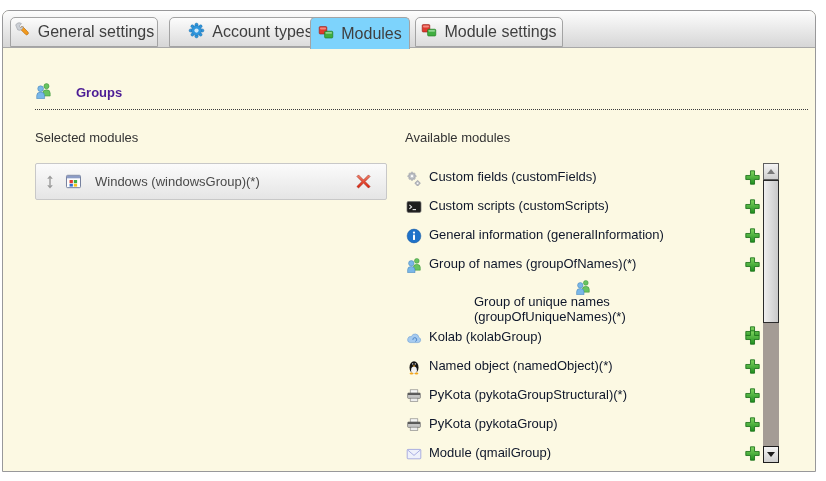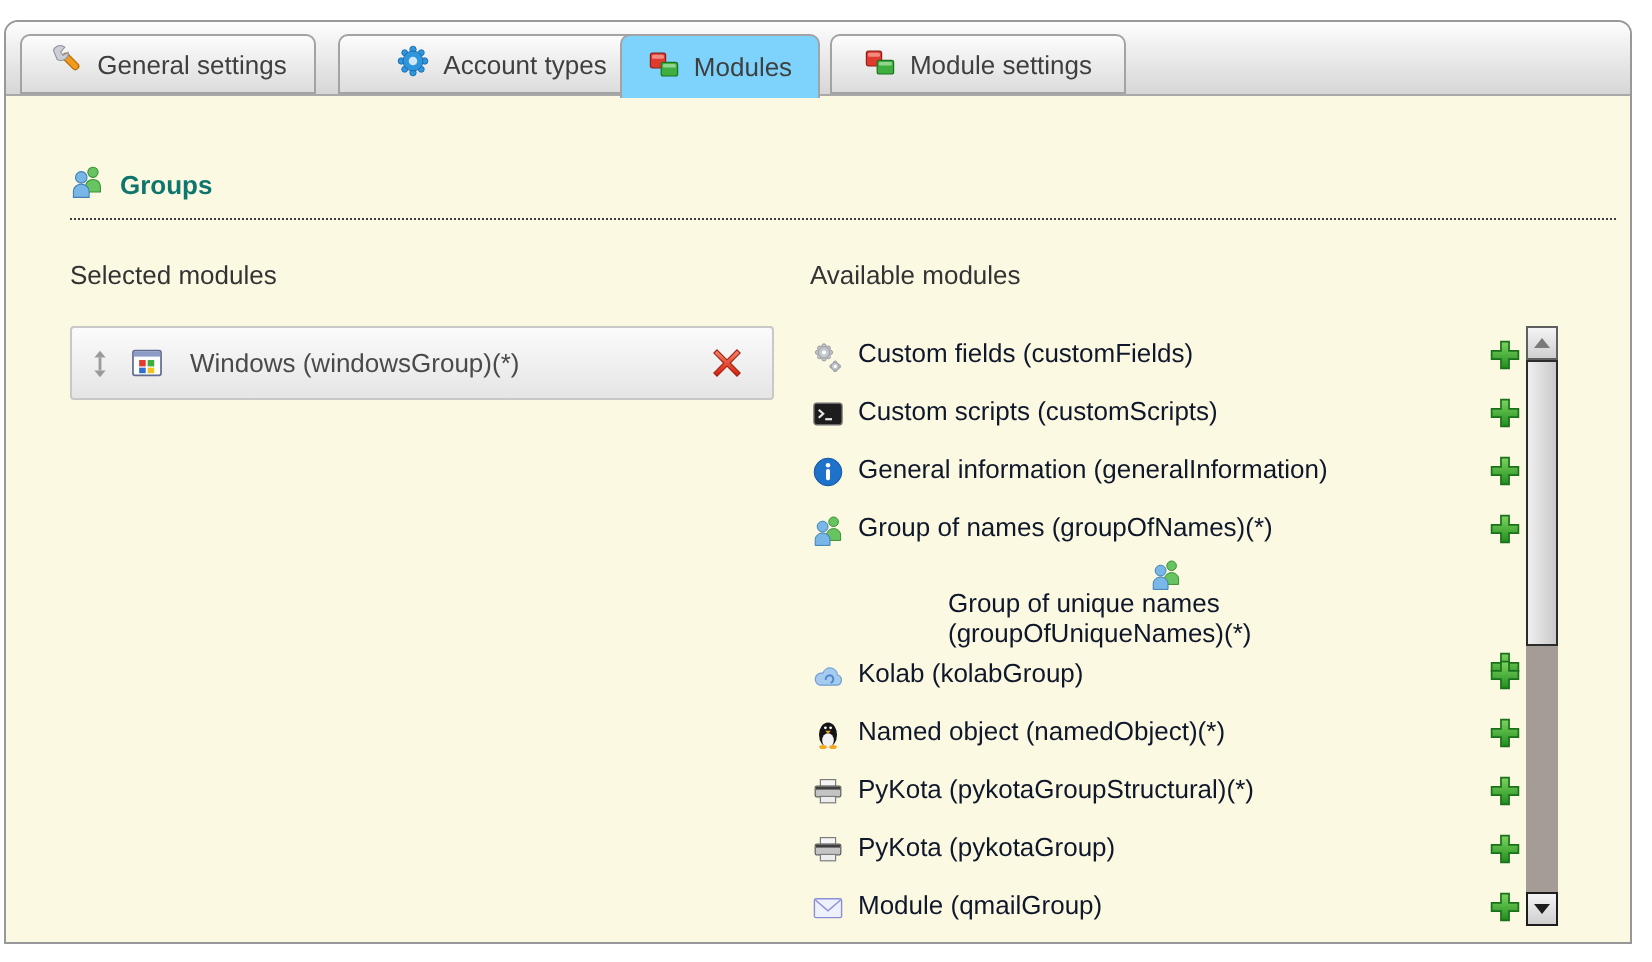--- a/index.html
+++ b/index.html
@@ -8,30 +8,30 @@
 
   
   .outer { position:absolute; left:2px; top:10px; width:814px; height:462px;
     border:1px solid #98989a; border-radius:7px 7px 0 0; background:#fcf9e3; }
   .tabbar { position:absolute; left:0; top:0; width:100%; height:37px;
     background:linear-gradient(#fdfdfd,#d6d6d6); border-bottom:1px solid #a8a8a8;
     border-radius:6px 6px 0 0; }
 
   
   .tab { position:absolute; top:17px; height:30px; display:flex; align-items:center;
-    justify-content:center; gap:7px; font-size:13px; color:#3f3f3f; cursor:pointer;
+    justify-content:center; gap:7px; font-size:16px; color:#3f3f3f; cursor:pointer;
     background:linear-gradient(#fcfcfc,#dcdcdc); border:1px solid #a3a3a3;
     border-radius:5px 5px 0 0; z-index:2; }
   .tab.active { background:#7dd3fc; border-bottom:none; height:32px; z-index:4; }
   .tab svg { flex:0 0 auto; }
 
   
   .section-head { position:absolute; left:35px; top:82px; width:773px; display:flex;
-    align-items:center; gap:8px; padding-bottom:7px; border-bottom:1px dotted #3c3c3c;
-    font-size:13px; font-weight:bold; color:#0f766e; }
+    align-items:center; gap:24px; padding-bottom:7px; border-bottom:1px dotted #3c3c3c;
+    font-size:13px; font-weight:bold; color:#4c1d95; }
 
   .col-heading { position:absolute; font-size:13px; color:#333; }
   .h-selected { left:35px; top:130px; }
   .h-available { left:405px; top:130px; }
 
   
   .sel-row { position:absolute; left:35px; top:163px; width:352px; height:37px;
     border:1px solid #c8c8c8; border-radius:2px; display:flex; align-items:center;
     background:linear-gradient(#fbfbfb,#e5e5e5); }
   .drag-handle { margin-left:8px; cursor:grab; display:flex; background:none; border:none; }

